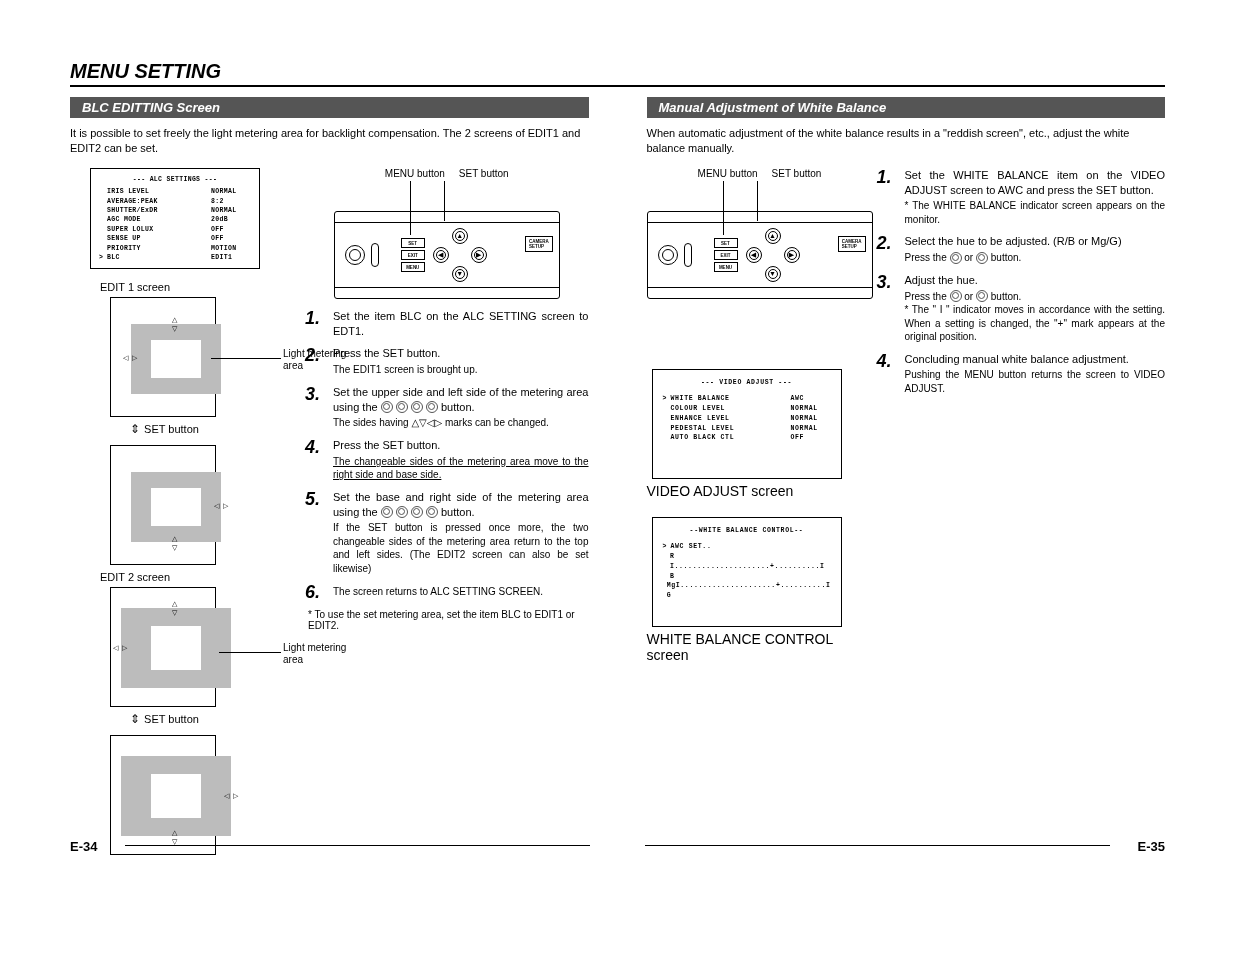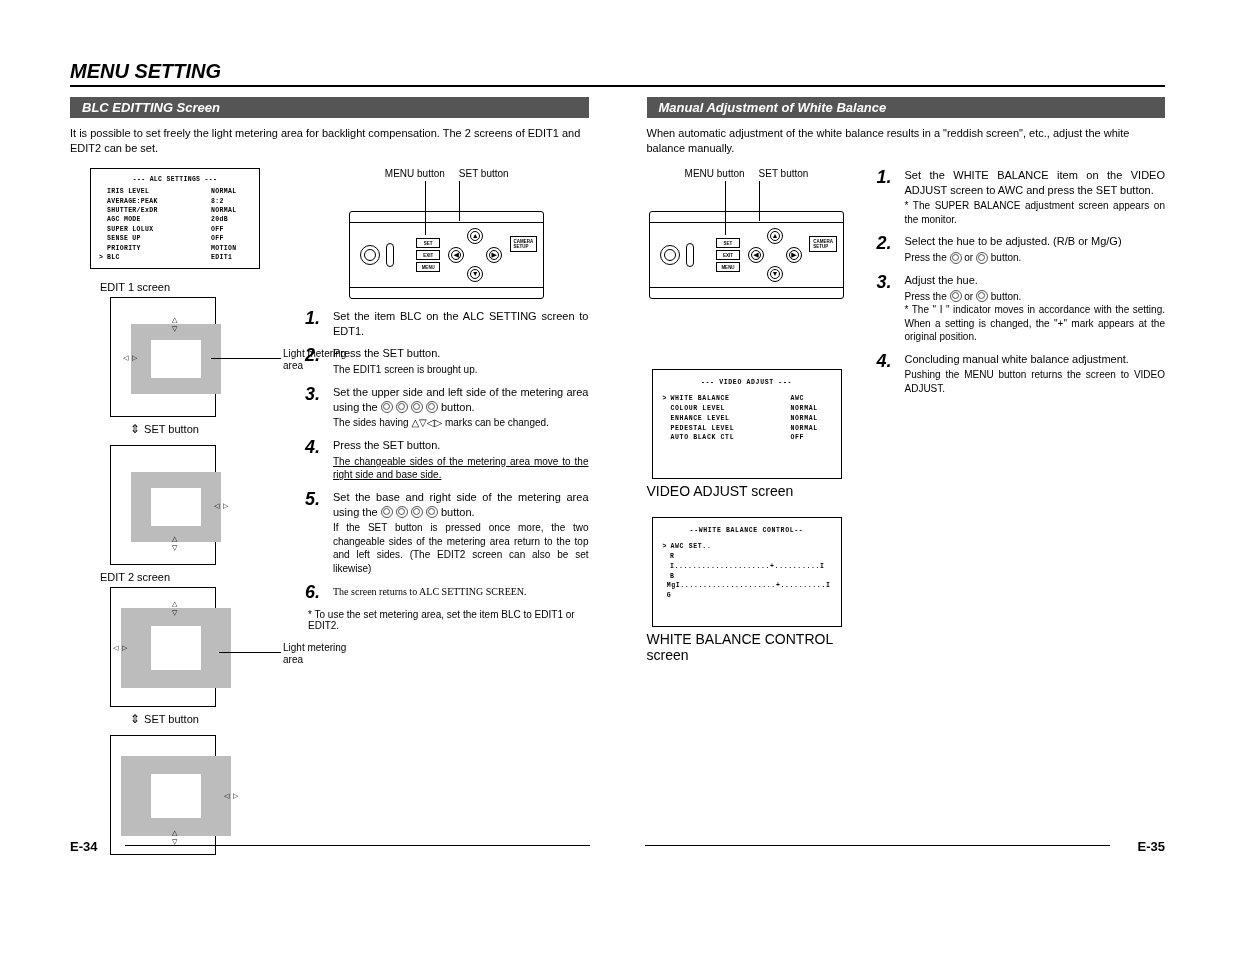--- a/index.html
+++ b/index.html
@@ -112,21 +112,21 @@
   .set-btn-row {
     display:flex;
     align-items:center;
     gap:4px;
     margin-left: 60px;
     margin-bottom: 10px;
     font-size:11px;
   }
   
   .ctrl-diagram {
-    width: 195px;
+    width: 226px;
     margin: 0 auto 10px auto;
   }
   .ctrl-labels {
     display:flex;
     justify-content:center;
     gap:14px;
     font-size:10px;
     margin-bottom:2px;
   }
   .ctrl-lines {
@@ -492,21 +492,21 @@
             <div class="step">
               <div class="step-num">5.</div>
               <div class="step-body">
                 <div class="step-main">Set the base and right side of the metering area using the <span class="encircled"></span> <span class="encircled"></span> <span class="encircled"></span> <span class="encircled"></span> button.</div>
                 <div class="step-sub" style="white-space:pre-line;">If the SET button is pressed once more, the two changeable sides of the metering area return to the top and left sides. (The EDIT2 screen can also be set likewise)</div>
               </div>
             </div>
             <div class="step">
               <div class="step-num">6.</div>
               <div class="step-body">
-                <div class="step-sub" style="white-space:pre-line;font-family:Liberation Serif, serif;">The screen returns to ALC SETTING SCREEN.</div>
+                <div class="step-sub" style="white-space:pre-line;">The screen returns to ALC SETTING SCREEN.</div>
               </div>
             </div>
           </div>
 
         <p class="footnote">* To use the set metering area, set the item BLC to EDIT1 or EDIT2.</p>
       </div>
     </div>
   </div>
 
   <div class="col-right">
@@ -599,21 +599,21 @@
         </div>
         <div class="osd-caption" style="white-space:pre-line;">WHITE BALANCE CONTROL screen</div>
       </div>
 
       <div class="right-steps-col">
         <div id="right-steps">
             <div class="step">
               <div class="step-num">1.</div>
               <div class="step-body">
                 <div class="step-main">Set the WHITE BALANCE item on the VIDEO ADJUST screen to AWC and press the SET button.</div>
-                <div class="step-sub" style="white-space:pre-line;">* The SUPER BALANCE adjustment screen appears on the monitor.</div>
+                <div class="step-sub" style="white-space:pre-line;">* The WHITE BALANCE indicator screen appears on the monitor.</div>
               </div>
             </div>
             <div class="step">
               <div class="step-num">2.</div>
               <div class="step-body">
                 <div class="step-main">Select the hue to be adjusted. (R/B or Mg/G)</div>
                 <div class="step-sub" style="white-space:pre-line;">Press the <span class="encircled"></span> or <span class="encircled"></span> button.</div>
               </div>
             </div>
             <div class="step">

